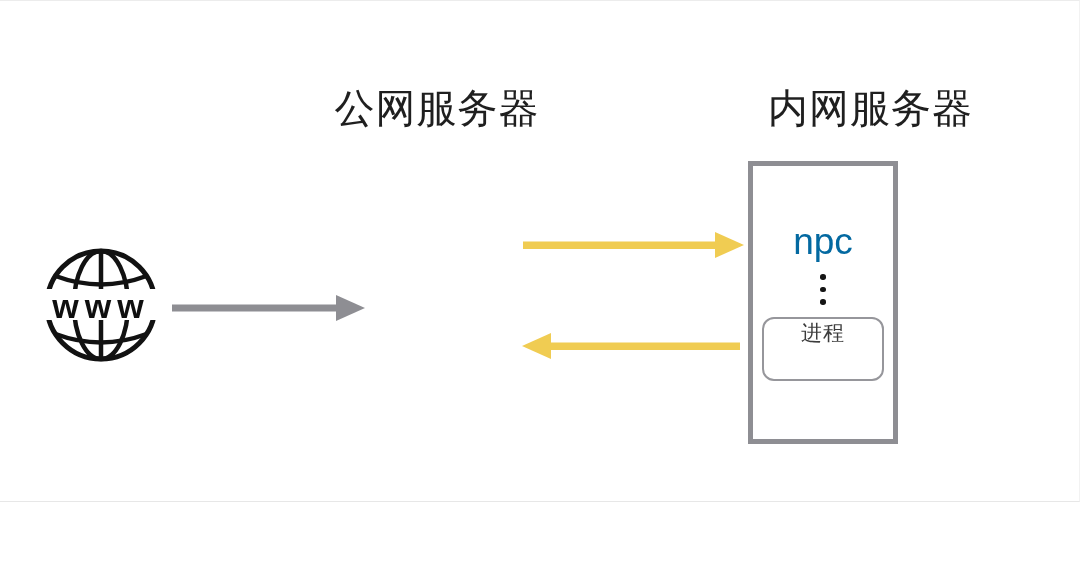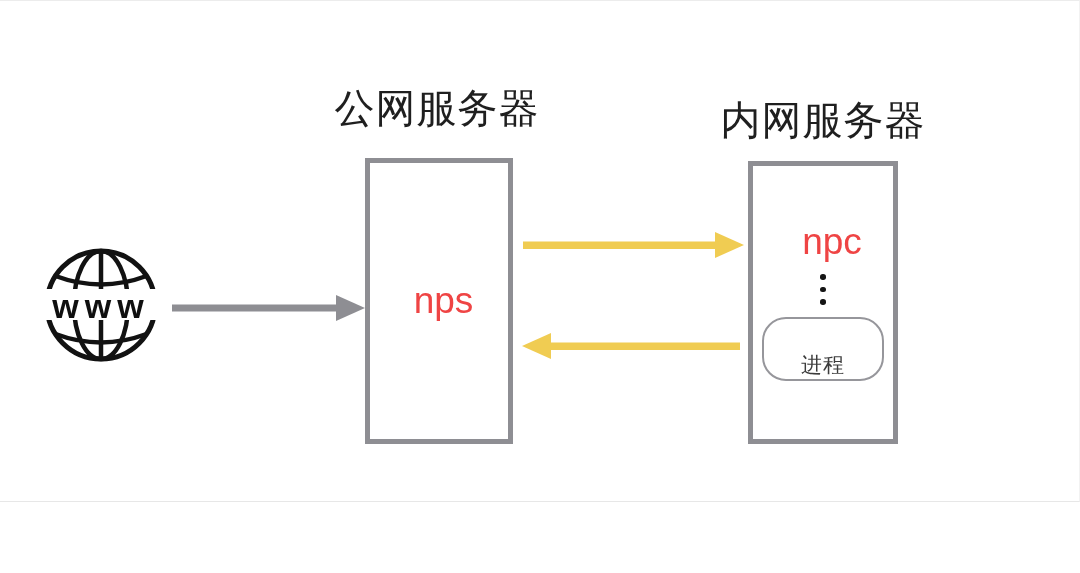--- a/index.html
+++ b/index.html
@@ -22,42 +22,41 @@
     position: absolute;
     width: 300px;
     text-align: center;
     font-size: 40px;
     letter-spacing: 1px;
     color: #1f1f1f;
     font-weight: 400;
     white-space: nowrap;
   }
   #title-public  { left: 287px; top: 80px; }
-  #title-private { left: 673px; top: 92px; }
+  #title-private { left: 673px; top: 80px; text-align: right; }
 
   .server-box {
     position: absolute;
     background: #ffffff;
     border: 5px solid #8E8E93;
     box-sizing: border-box;
   }
   #nps-box {
     left: 365px; top: 157px;
     width: 148px; height: 286px;
     display: flex; align-items: center; justify-content: center;
   }
   #npc-box {
     left: 748px; top: 160px;
     width: 150px; height: 283px;
   }
   .node-label {
     font-size: 37px;
-    color: #ef4444;
+    color: #0369a1;
     font-weight: 400;
-    padding-left: 9px;
   }
   #npc-label {
     position: absolute;
     left: 0; top: 55px; width: 100%;
     text-align: center;
   }
   #ellipsis {
     position: absolute;
     left: 0; top: 108px; width: 100%;
     display: flex; flex-direction: column; align-items: center;
@@ -67,23 +66,23 @@
     width: 5.5px; height: 5.5px;
     border-radius: 50%;
     background: #151515;
   }
   #process-box {
     position: absolute;
     left: 50%; top: 151px;
     transform: translateX(-50%);
     width: 122px; height: 64px;
     border: 2px solid #96969b;
-    border-radius: 24px;
+    border-radius: 12px;
     box-sizing: border-box;
-    display: flex; align-items: flex-end; justify-content: center;
+    display: flex; align-items: flex-start; justify-content: center;
   }
   #process-label {
     font-size: 21px;
     color: #3c3c3c;
     letter-spacing: 1px;
   }
   .arrow-svg { position: absolute; display: block; }
   #globe-svg { position: absolute; left: 43px; top: 246px; }
   #globe-svg .wire { fill: none; stroke: #121212; }
   #globe-svg text {
@@ -105,23 +104,20 @@
   <svg id="globe-svg" width="116" height="116" viewBox="0 0 116 116">
     <circle class="wire" cx="58" cy="58" r="54" stroke-width="5"></circle>
     <ellipse class="wire" cx="58" cy="58" rx="27" ry="54" stroke-width="4.5"></ellipse>
     <line class="wire" x1="58" y1="4" x2="58" y2="112" stroke-width="4.5"></line>
     <path class="wire" d="M12.5,29 Q58,46 103.5,29" stroke-width="4.5"></path>
     <path class="wire" d="M12.5,87 Q58,104 103.5,87" stroke-width="4.5"></path>
     <rect x="-2" y="42" width="120" height="31" fill="#ffffff"></rect>
     <text x="58" y="71" text-anchor="middle">www</text>
   </svg>
 
-  <div class="server-box" id="nps-box">
-    <span class="node-label">nps</span>
-  </div>
 
   <div class="server-box" id="npc-box">
     <div class="node-label" id="npc-label">npc</div>
     <div id="ellipsis">
       <div class="dot"></div>
       <div class="dot"></div>
       <div class="dot"></div>
     </div>
     <div id="process-box">
       <span id="process-label">进程</span>

